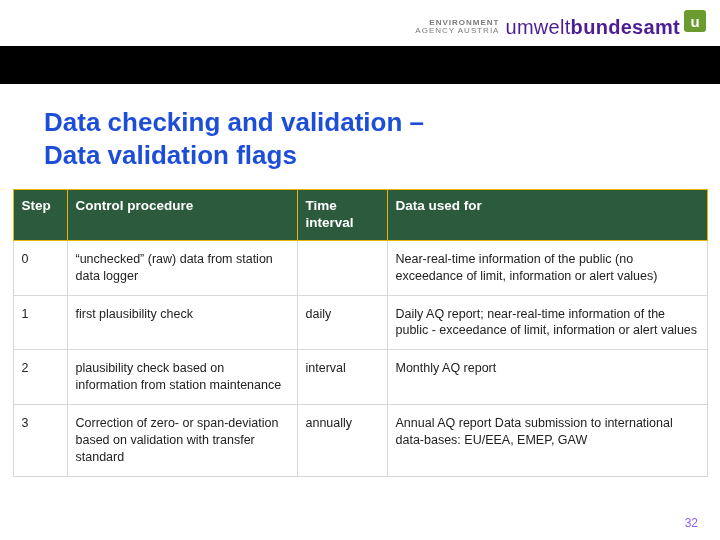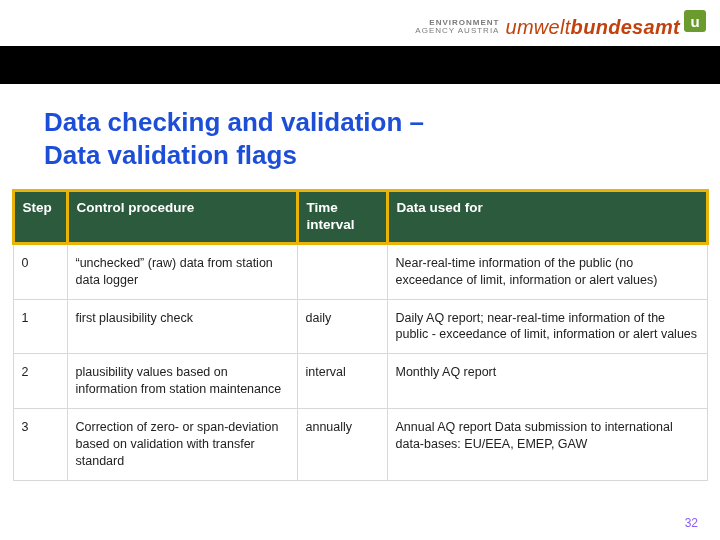--- a/index.html
+++ b/index.html
@@ -3,33 +3,33 @@
 <meta charset="utf-8">
 <style>
   * { box-sizing: border-box; margin: 0; padding: 0; }
   html, body { width: 720px; height: 540px; font-family: Verdana, Geneva, sans-serif; background: #fff; }
   .slide { width: 720px; height: 540px; position: relative; }
   .topbar { height: 46px; background: #fff; position: relative; }
   .brand { position: absolute; right: 14px; top: 12px; height: 30px; display: flex; align-items: center; }
   .brand-sub { text-align: right; line-height: 1; margin-right: 6px; }
   .brand-sub .l1 { font-size: 8px; letter-spacing: 1px; color: #7a7a7a; font-weight: bold; }
   .brand-sub .l2 { font-size: 8px; letter-spacing: 1px; color: #7a7a7a; }
-  .brand-main { font-size: 20px; color: #c2410c; letter-spacing: 0.3px; font-style: italic; }
+  .brand-main { font-size: 20px; color: #4c1d95; letter-spacing: 0.3px; }
   .brand-main .b1 { font-weight: normal; }
   .brand-main .b2 { font-weight: bold; }
   .brand-u { width: 22px; height: 22px; background: #6b9b2f; border-radius: 3px; color: #fff; font-weight: bold; font-size: 15px; display: flex; align-items: center; justify-content: center; margin-left: 4px; position: relative; top: -6px; }
   .blackband { background: #000; height: 38px; width: 100%; }
   .title-wrap { padding: 22px 44px 18px 44px; }
   .title { color: #1d4ed8; font-size: 26px; font-weight: bold; line-height: 1.25; }
   table.flags { border-collapse: collapse; width: 694px; margin: 0 auto; table-layout: fixed; }
   table.flags col.c-step { width: 54px; }
   table.flags col.c-proc { width: 230px; }
   table.flags col.c-time { width: 90px; }
   table.flags col.c-used { width: 320px; }
-  table.flags th { background: #2c5a3d; color: #fff; text-align: left; font-size: 13.5px; font-weight: bold; padding: 8px 8px; border: 3px solid #eab308; vertical-align: top; line-height: 1.25; }
+  table.flags th { background: #2c5a3d; color: #fff; text-align: left; font-size: 13.5px; font-weight: bold; padding: 8px 8px; border: 1px solid #eab308; vertical-align: top; line-height: 1.25; }
   table.flags td { font-size: 12.5px; color: #222; padding: 10px 8px; border: 1px solid #d8d8d8; vertical-align: top; line-height: 1.35; }
   .pagenum { position: absolute; right: 22px; bottom: 10px; font-size: 12px; color: #8b5cf6; }
 </style>
 </head>
 <body>
 
 <div class="slide">
 
   <div class="topbar">
     <div class="brand">
@@ -80,21 +80,21 @@
       </tr>
       <tr>
         <td>1</td>
         <td>first plausibility check</td>
         <td>daily</td>
         <td>Daily AQ report;
 near-real-time information of the public - exceedance of limit, information or alert values</td>
       </tr>
       <tr>
         <td>2</td>
-        <td>plausibility values based on information from station maintenance</td>
+        <td>plausibility check based on information from station maintenance</td>
         <td>interval</td>
         <td>Monthly AQ report</td>
       </tr>
       <tr>
         <td>3</td>
         <td>Correction of zero- or span-deviation based on validation with transfer standard</td>
         <td>annually</td>
         <td>Annual AQ report
 Data submission to international data-bases: EU/EEA, EMEP, GAW</td>
       </tr>

